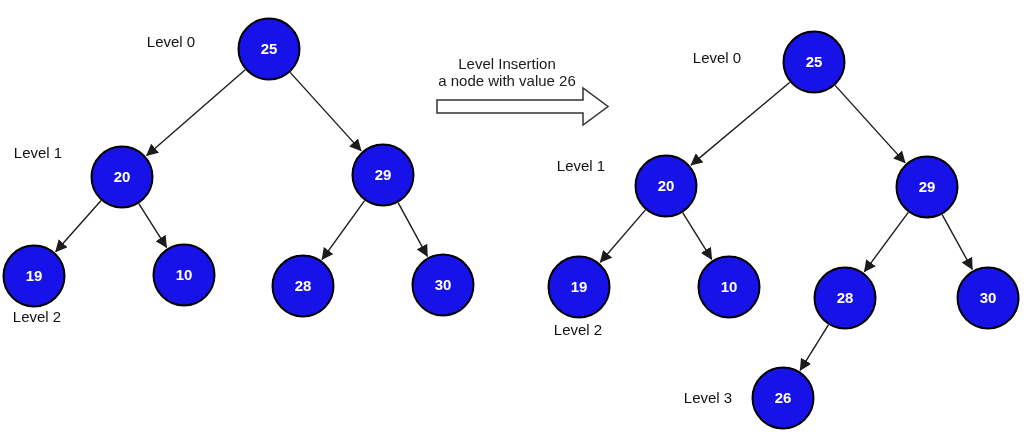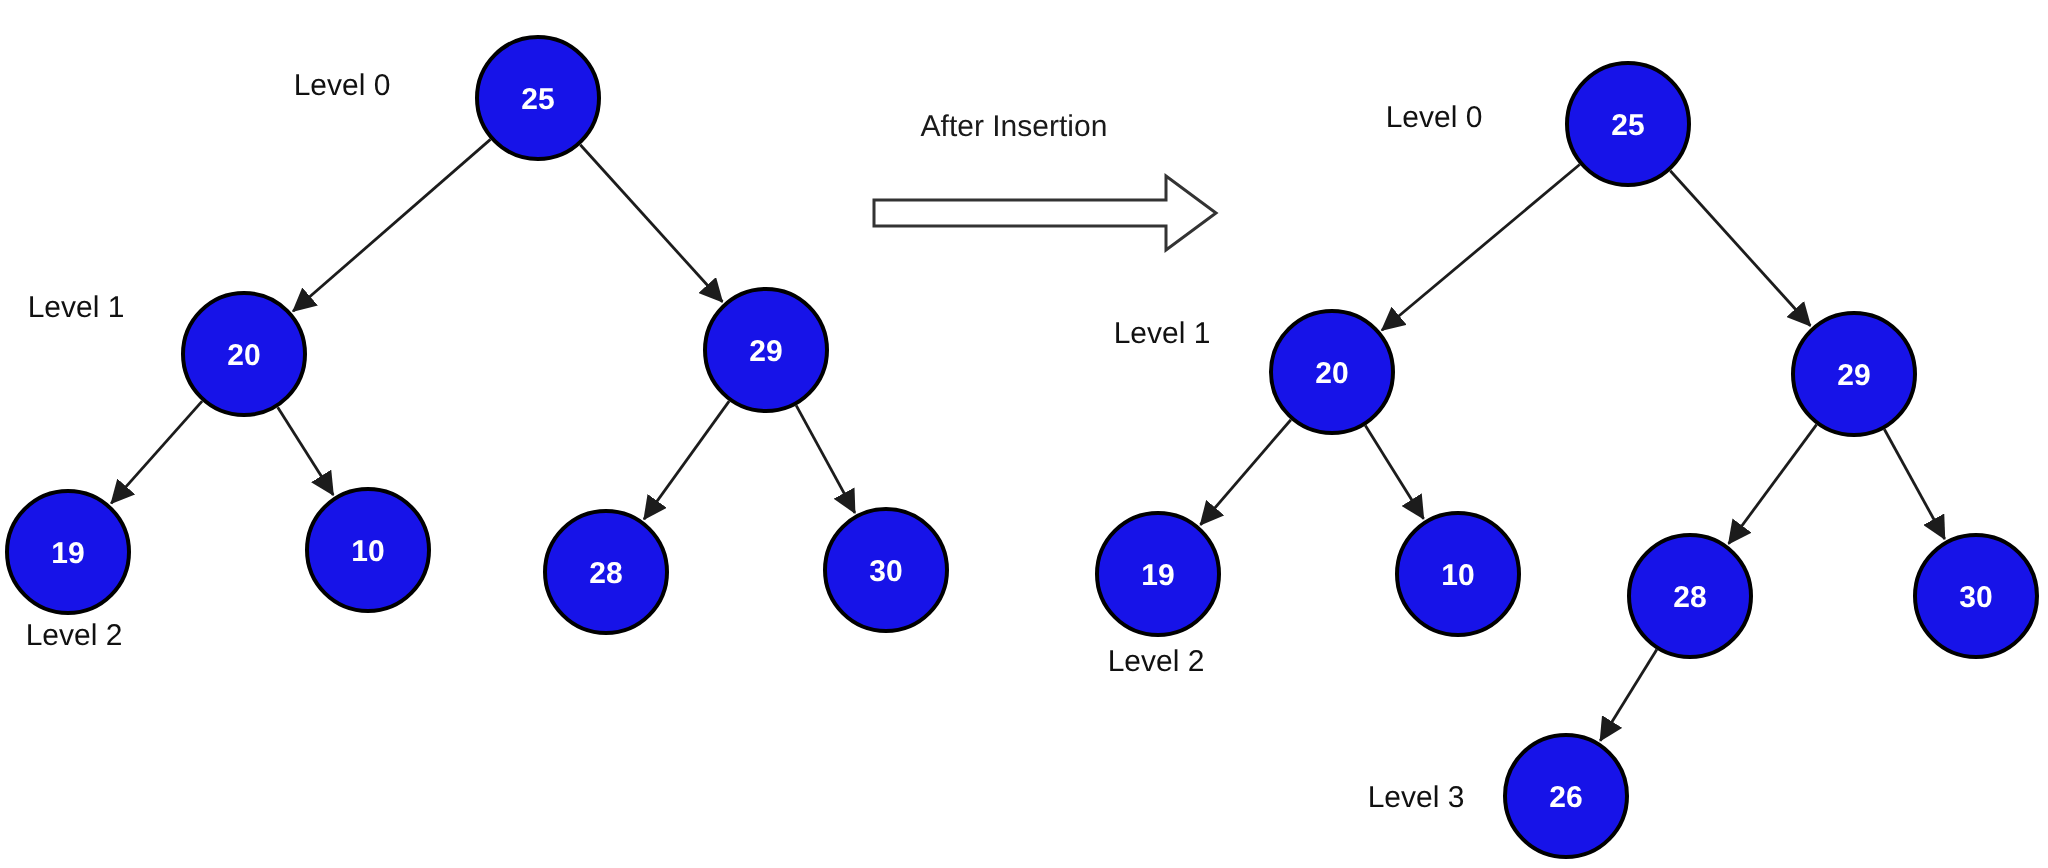--- a/index.html
+++ b/index.html
@@ -127,16 +127,17 @@
           </g>
           <text x="717" y="58" dy="0.35em" text-anchor="middle" fill="#111111" class="level-label-text">Level 0</text>
           <text x="581" y="166" dy="0.35em" text-anchor="middle" fill="#111111" class="level-label-text">Level 1</text>
           <text x="578" y="330" dy="0.35em" text-anchor="middle" fill="#111111" class="level-label-text">Level 2</text>
           <text x="708" y="398" dy="0.35em" text-anchor="middle" fill="#111111" class="level-label-text">Level 3</text>
         </g>
       </g>
   </svg>
 
   <div class="annotation">
-    <div>After Insertion</div>
+    <div>Level Insertion</div>
+    <div>a node with value 26</div>
   </div>
 
 </div>
 
 </body></html>

